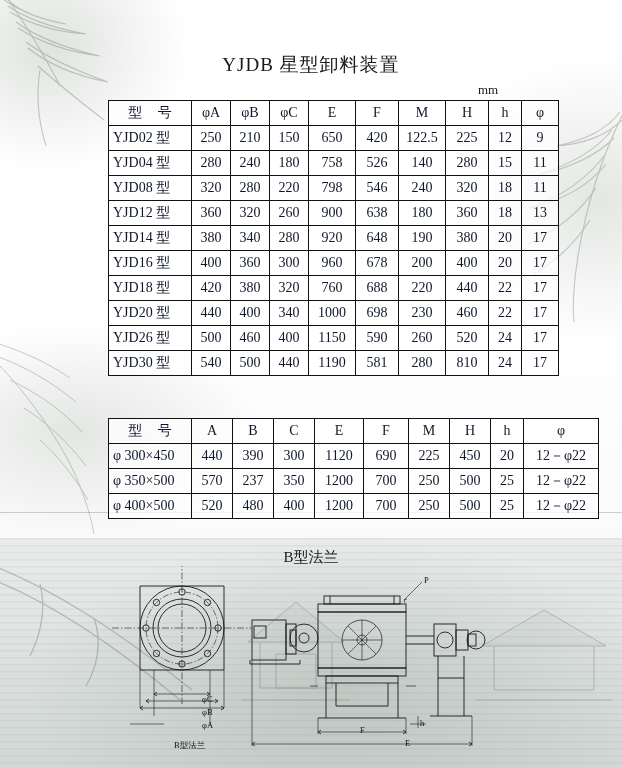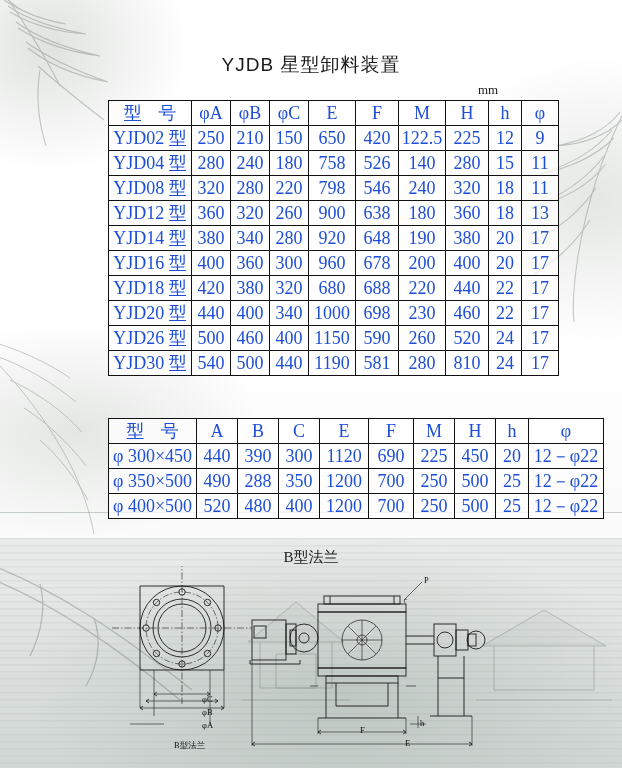--- a/index.html
+++ b/index.html
@@ -66,49 +66,49 @@
 
   .title {
     position: absolute;
     top: 52px;
     left: 0;
     width: 622px;
     text-align: center;
     font-size: 19px;
     color: #1a1a1a;
     letter-spacing: 1px;
-    font-family: Liberation Sans, sans-serif;
+    font-family: Liberation Serif, serif;
   }
   .unit {
     position: absolute;
     top: 82px;
     left: 478px;
     font-size: 13px;
     color: #1a1a1a;
     font-family: "Liberation Serif", serif;
   }
 
   table.spec {
     position: absolute;
     border-collapse: collapse;
     background: rgba(255,255,255,0.72);
-    font-size: 18px;
-    color: #1d4ed8;
+    font-size: 14px;
+    color: #0f172a;
   }
   table.spec td, table.spec th {
     border: 1px solid #111;
     text-align: center;
     font-weight: normal;
     padding: 0;
     height: 24px;
     line-height: 24px;
     white-space: nowrap;
   }
   table.spec .model {
-    text-align: center;
+    text-align: left;
     padding: 0 4px;
   }
   table.spec thead td.hdr-model {
     letter-spacing: 6px;
     padding-left: 6px;
   }
 
   #table1 {
     top: 100px;
     left: 108px;
@@ -339,21 +339,21 @@
         <td>200</td>
         <td>400</td>
         <td>20</td>
         <td>17</td>
       </tr>
       <tr>
         <td class="model">YJD18 型</td>
         <td>420</td>
         <td>380</td>
         <td>320</td>
-        <td>680</td>
+        <td>760</td>
         <td>688</td>
         <td>220</td>
         <td>440</td>
         <td>22</td>
         <td>17</td>
       </tr>
       <tr>
         <td class="model">YJD20 型</td>
         <td>440</td>
         <td>400</td>
@@ -415,22 +415,22 @@
         <td>300</td>
         <td>1120</td>
         <td>690</td>
         <td>225</td>
         <td>450</td>
         <td>20</td>
         <td>12－φ22</td>
       </tr>
       <tr>
         <td class="model">φ 350×500</td>
-        <td>490</td>
-        <td>288</td>
+        <td>570</td>
+        <td>237</td>
         <td>350</td>
         <td>1200</td>
         <td>700</td>
         <td>250</td>
         <td>500</td>
         <td>25</td>
         <td>12－φ22</td>
       </tr>
       <tr>
         <td class="model">φ 400×500</td>

